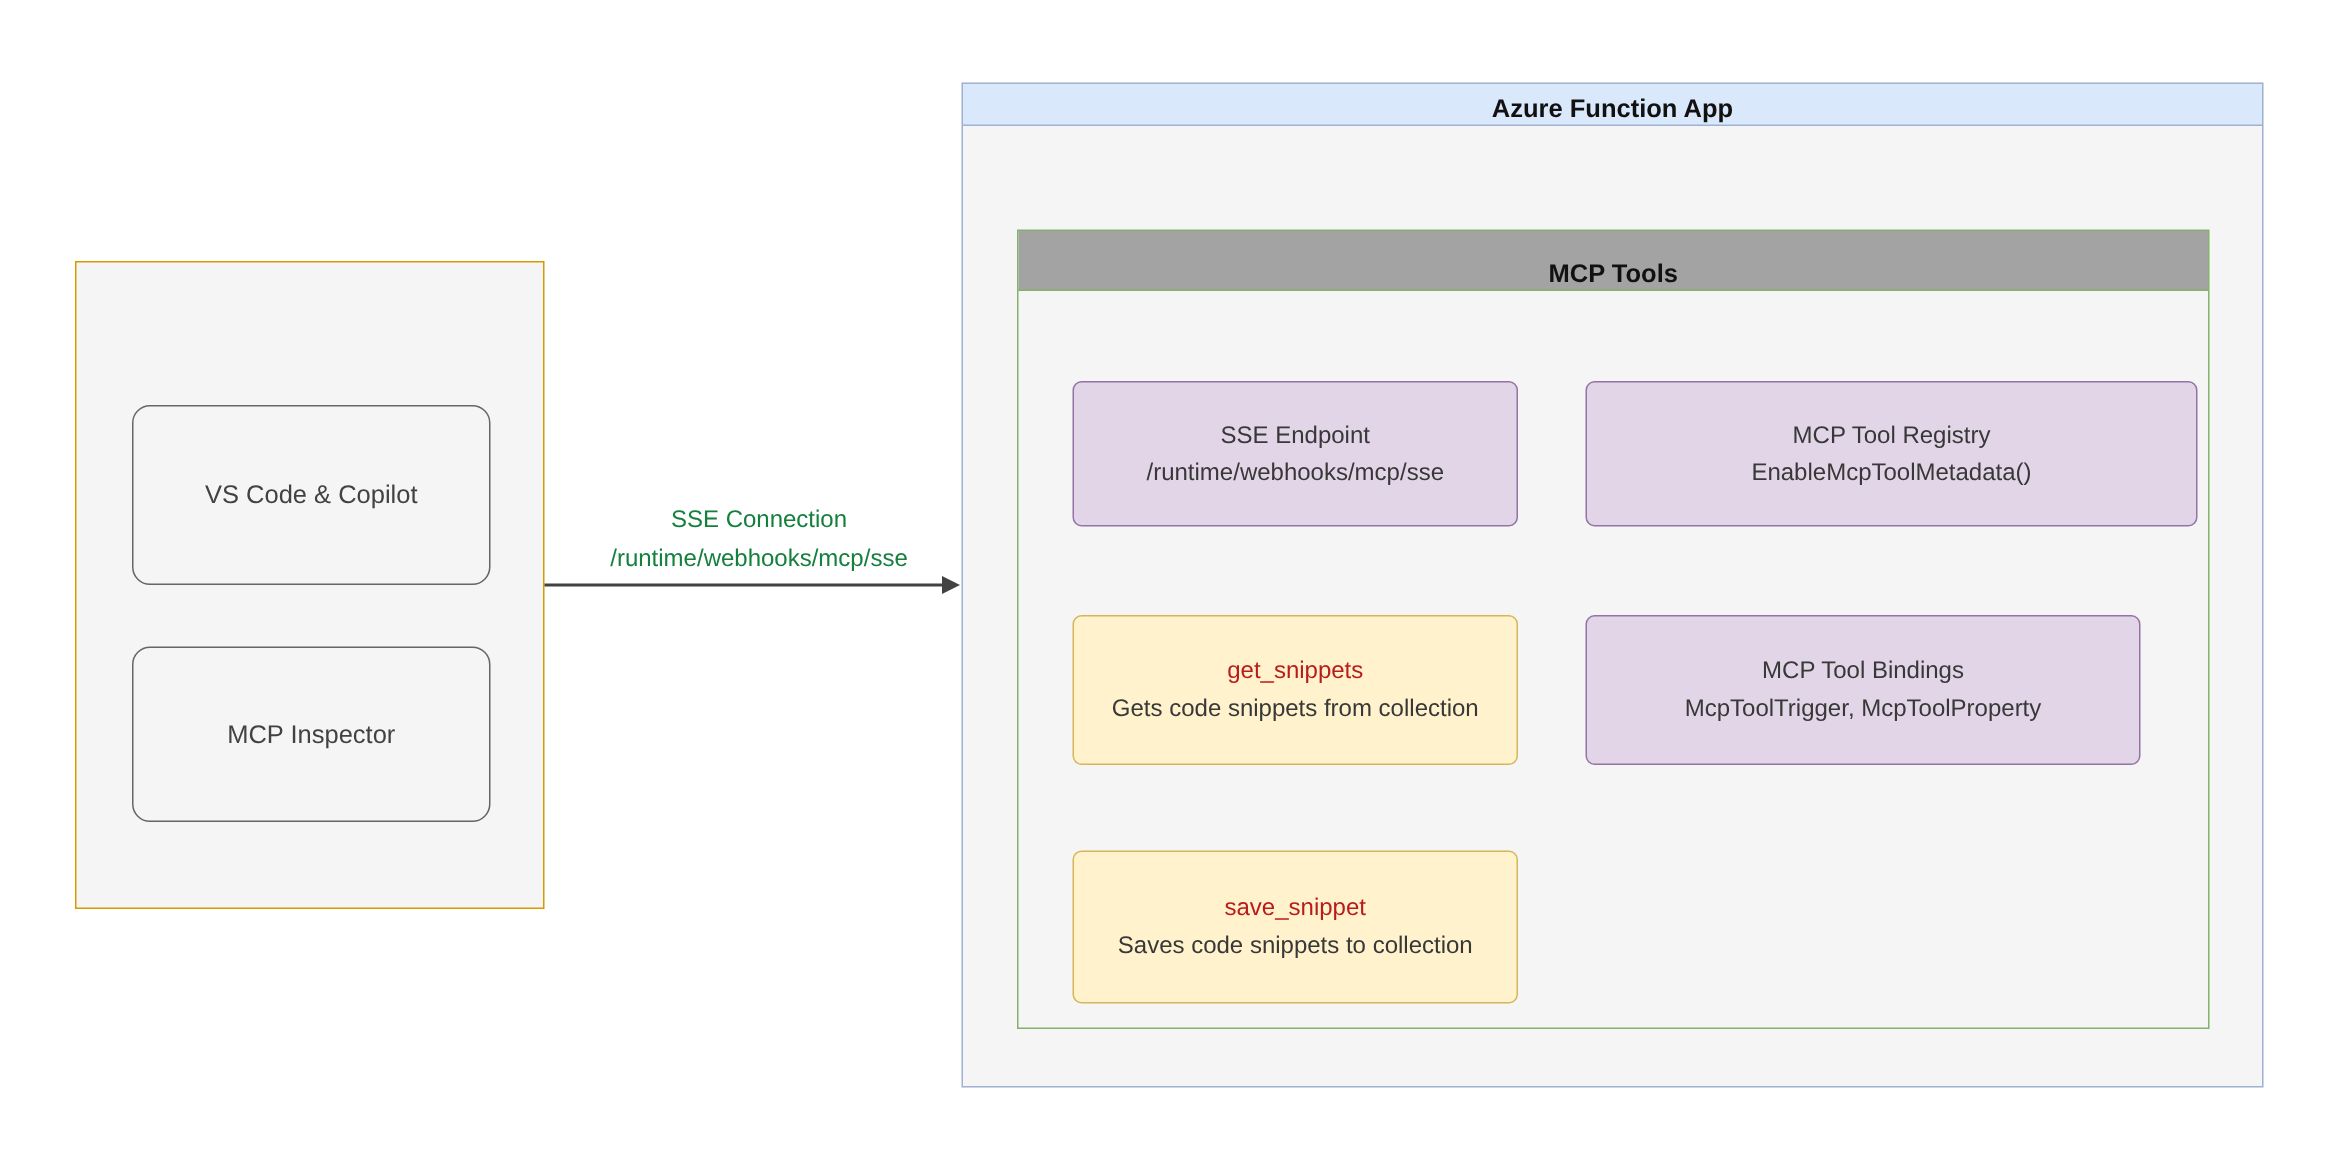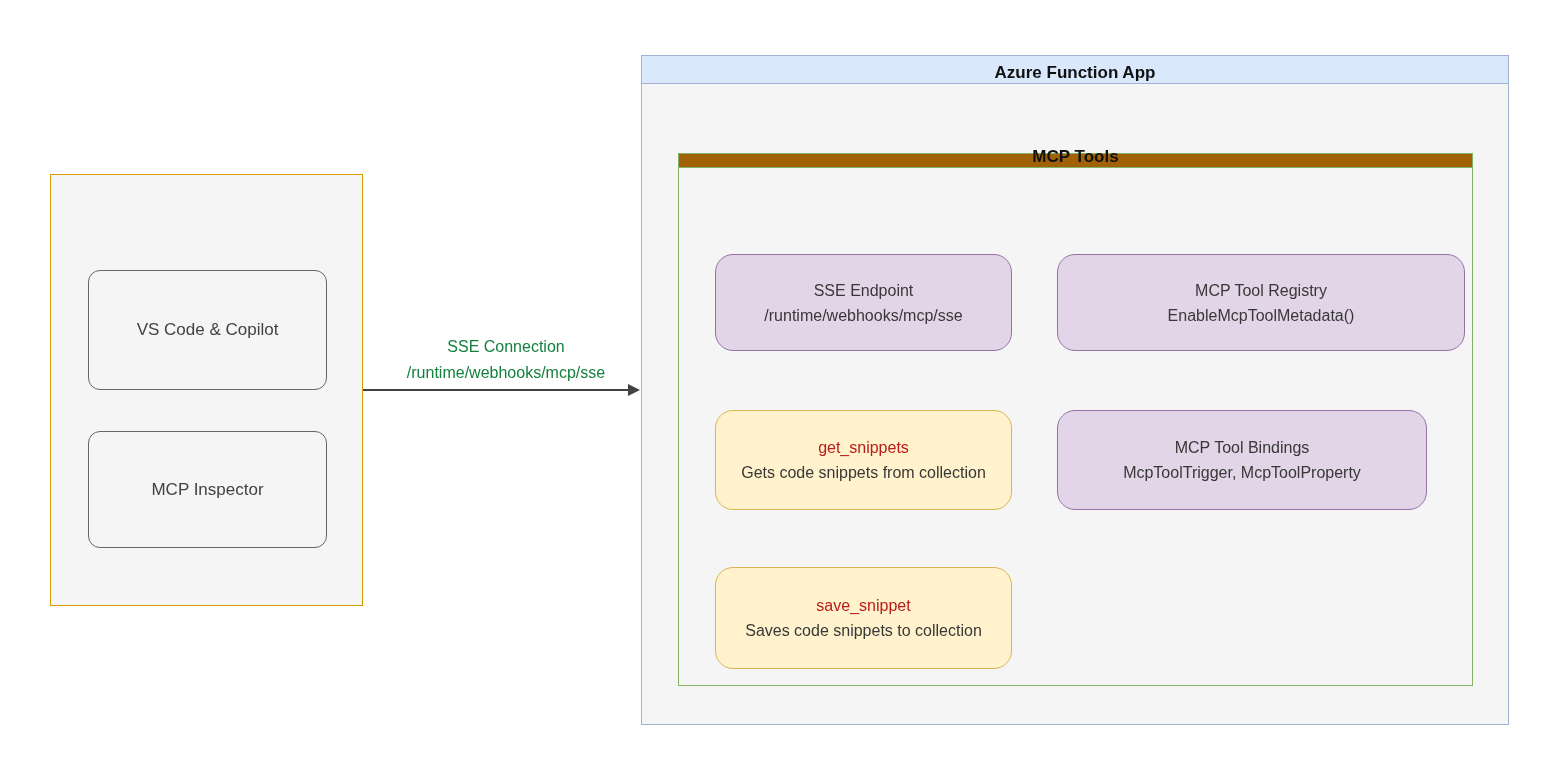--- a/index.html
+++ b/index.html
@@ -40,25 +40,25 @@
     position: absolute; left: 628px; top: 384px; width: 0; height: 0;
     border-top: 6px solid transparent; border-bottom: 6px solid transparent;
     border-left: 12px solid #424242;
   }
 
   
   .function-app { left: 641px; top: 55px; width: 868px; height: 670px; border: 1px solid #a0b2d4; }
   .function-app > .panel-header { height: 28px; background: #dae8fc; border-bottom: 1px solid #a0b2d4; }
 
   .tools-panel { left: 36px; top: 97px; width: 795px; height: 533px; border: 1px solid #82b366; background: #f5f5f5; }
-  .tools-panel > .panel-header { height: 14px; background: #a16207; border-bottom: 1px solid #82b366; }
+  .tools-panel > .panel-header { height: 40px; background: #a3a3a3; border-bottom: 1px solid #82b366; }
 
   
   .tool-box {
-    position: absolute; border-radius: 18px;
+    position: absolute; border-radius: 6px;
     display: flex; flex-direction: column; align-items: center; justify-content: center;
     text-align: center; font-size: 16px; line-height: 25px; color: #383838;
     padding: 0 22px;
   }
   .tool-box.purple { background: #e1d5e7; border: 1px solid #9673a6; }
   .tool-box.yellow { background: #fff2cc; border: 1px solid #d6b656; }
   .tool-box.bold-title .tool-title { font-weight: normal; color: #b91c1c; }
 
   .pos-r1c1 { left: 36px;  top: 100px; width: 297px; height: 97px; }
   .pos-r1c2 { left: 378px; top: 100px; width: 408px; height: 97px; align-items: center; }

